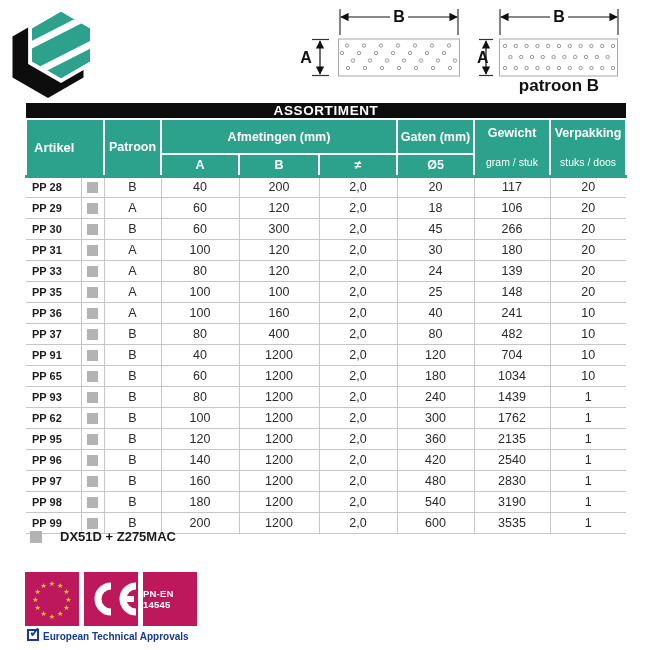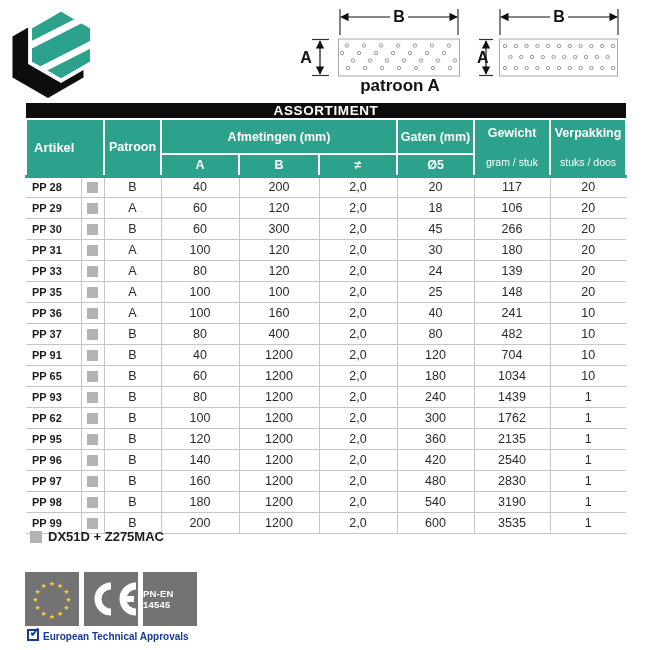--- a/index.html
+++ b/index.html
@@ -33,26 +33,26 @@
 
   tbody td { border:1px solid #c6c6c6; height:21px; text-align:center;
              font-size:12.5px; color:#2a2a2a; vertical-align:middle; }
   tbody td:first-child { border-left:none; }
   tbody td:last-child  { border-right:none; }
   td.artikel { text-align:left; padding-left:6px; font-weight:bold; color:#1c1c1c; font-size:11px; }
   td.swatch span { display:inline-block; width:11px; height:11px; background:#b3b3b3; vertical-align:middle; }
 
   
   .footnote { position:absolute; left:30px; top:529px; display:flex; align-items:center;
-              gap:6px; font-weight:bold; font-size:13px; color:#1c1c1c; }
+              gap:18px; font-weight:bold; font-size:13px; color:#1c1c1c; }
   .footnote .sq { width:12px; height:12px; background:#b3b3b3; }
 
   
   .certs { position:absolute; left:25px; top:572px; display:flex; gap:5px; }
-  .cert { width:54px; height:54px; background:#737373; position:relative; }
+  .cert { width:54px; height:54px; background:#be185d; position:relative; }
   .cert.norm { display:flex; align-items:center; justify-content:center;
                color:#fff; font-weight:bold; font-size:9.5px; letter-spacing:.2px; }
   .eu-star { position:absolute; color:#ffd617; font-size:7px; line-height:7px;
              width:7px; height:7px; text-align:center; transform:translate(-50%,-50%); }
 
   
   .eta { position:absolute; left:27px; top:629px; display:flex; align-items:flex-start; gap:4px; }
   .eta-box { width:12px; height:12px; border:2px solid #143a97; background:#fff; position:relative; flex:none; }
   .eta-check { position:absolute; left:0px; top:-7px; color:#143a97; font-weight:bold; font-size:14px; }
   .eta-text { color:#143a97; font-weight:bold; font-size:10px; padding-top:2px; }
@@ -115,21 +115,20 @@
         <circle cx="155.0" cy="58.5" r="1.7" fill="none" stroke="#8f8f8f" stroke-width="0.9"></circle>
         <circle cx="48.0" cy="66" r="1.7" fill="none" stroke="#8f8f8f" stroke-width="0.9"></circle>
         <circle cx="65.0" cy="66" r="1.7" fill="none" stroke="#8f8f8f" stroke-width="0.9"></circle>
         <circle cx="82.0" cy="66" r="1.7" fill="none" stroke="#8f8f8f" stroke-width="0.9"></circle>
         <circle cx="99.0" cy="66" r="1.7" fill="none" stroke="#8f8f8f" stroke-width="0.9"></circle>
         <circle cx="116.0" cy="66" r="1.7" fill="none" stroke="#8f8f8f" stroke-width="0.9"></circle>
         <circle cx="133.0" cy="66" r="1.7" fill="none" stroke="#8f8f8f" stroke-width="0.9"></circle>
         <circle cx="150.0" cy="66" r="1.7" fill="none" stroke="#8f8f8f" stroke-width="0.9"></circle>
       </g>
   </svg>
-  <div id="label-a" class="patroon-label">patroon A</div>
 
   <svg id="diag-b" class="diag-svg" width="148" height="76" viewBox="0 0 148 76">
     <line x1="24" y1="7" x2="24" y2="33" stroke="#333" stroke-width="1.2"></line>
     <line x1="142" y1="7" x2="142" y2="33" stroke="#333" stroke-width="1.2"></line>
     <line x1="25" y1="15" x2="141" y2="15" stroke="#111" stroke-width="1.2" marker-start="url(#ah)" marker-end="url(#ah)"></line>
     <rect x="74" y="5" width="18" height="18" fill="#fff"></rect>
     <text x="83" y="20" text-anchor="middle" font-size="16" font-weight="bold" fill="#111">B</text>
     <line x1="3" y1="37.5" x2="17" y2="37.5" stroke="#333" stroke-width="1.2"></line>
     <line x1="3" y1="73.5" x2="17" y2="73.5" stroke="#333" stroke-width="1.2"></line>
     <line x1="10" y1="39" x2="10" y2="72" stroke="#111" stroke-width="1.2" marker-start="url(#ah)" marker-end="url(#ah)"></line>
@@ -163,20 +162,21 @@
         <circle cx="61.4" cy="66" r="1.7" fill="none" stroke="#8f8f8f" stroke-width="0.9"></circle>
         <circle cx="72.2" cy="66" r="1.7" fill="none" stroke="#8f8f8f" stroke-width="0.9"></circle>
         <circle cx="83.0" cy="66" r="1.7" fill="none" stroke="#8f8f8f" stroke-width="0.9"></circle>
         <circle cx="93.8" cy="66" r="1.7" fill="none" stroke="#8f8f8f" stroke-width="0.9"></circle>
         <circle cx="104.6" cy="66" r="1.7" fill="none" stroke="#8f8f8f" stroke-width="0.9"></circle>
         <circle cx="115.4" cy="66" r="1.7" fill="none" stroke="#8f8f8f" stroke-width="0.9"></circle>
         <circle cx="126.2" cy="66" r="1.7" fill="none" stroke="#8f8f8f" stroke-width="0.9"></circle>
         <circle cx="137.0" cy="66" r="1.7" fill="none" stroke="#8f8f8f" stroke-width="0.9"></circle>
       </g>
   </svg>
+  <div id="label-b" class="patroon-label">patroon B</div>
 
   <table class="assort">
     <colgroup>
       <col style="width:55px">
         <col style="width:23px">
         <col style="width:57px">
       <col style="width:78px">
         <col style="width:80px">
         <col style="width:78px">
       <col style="width:77px">

